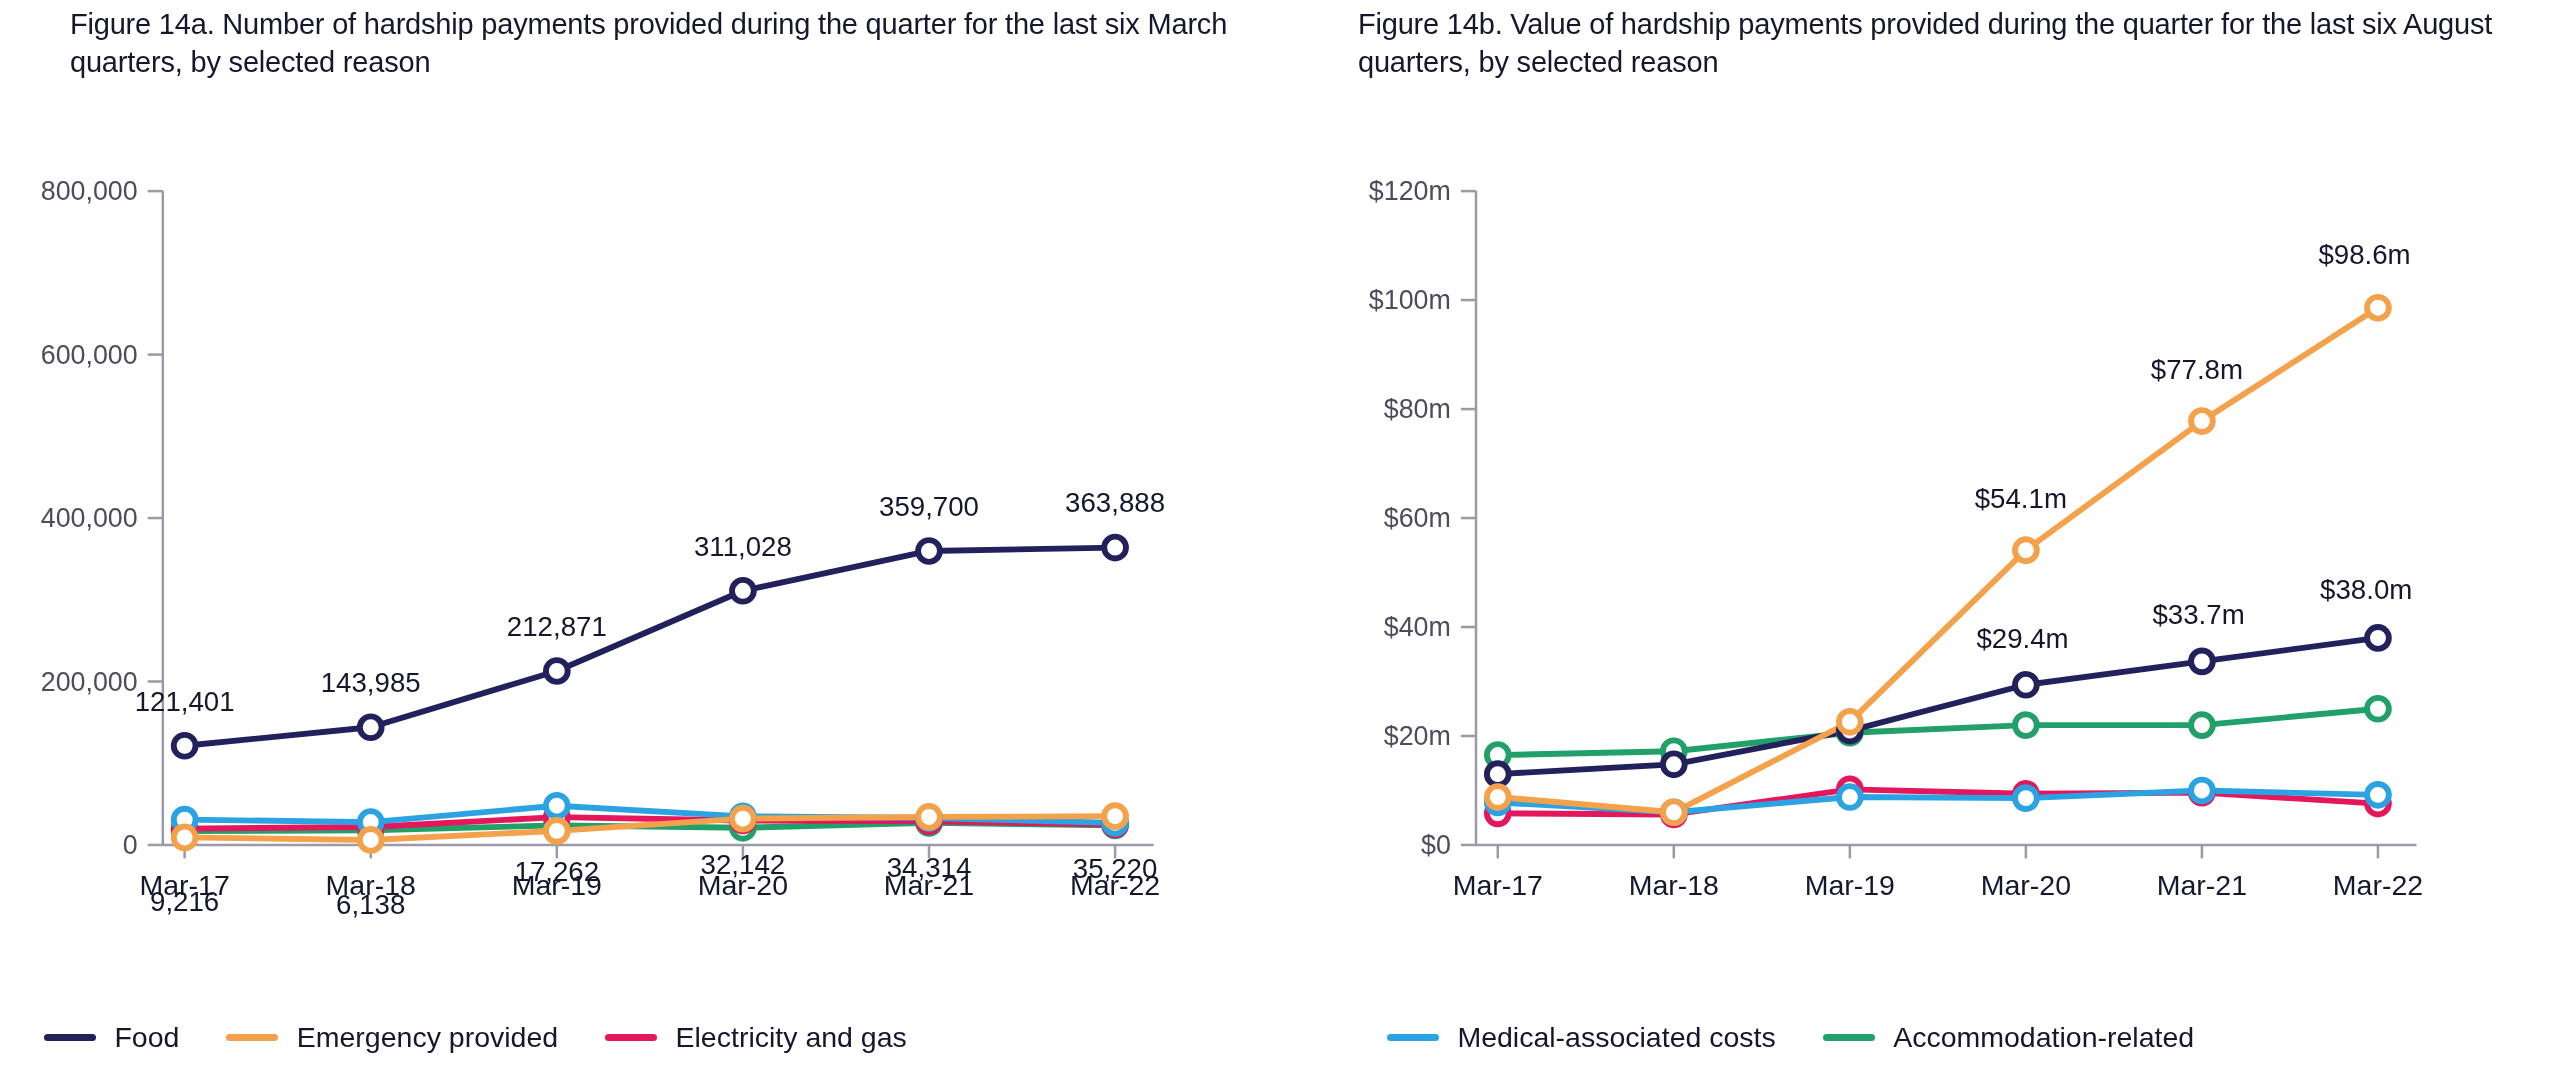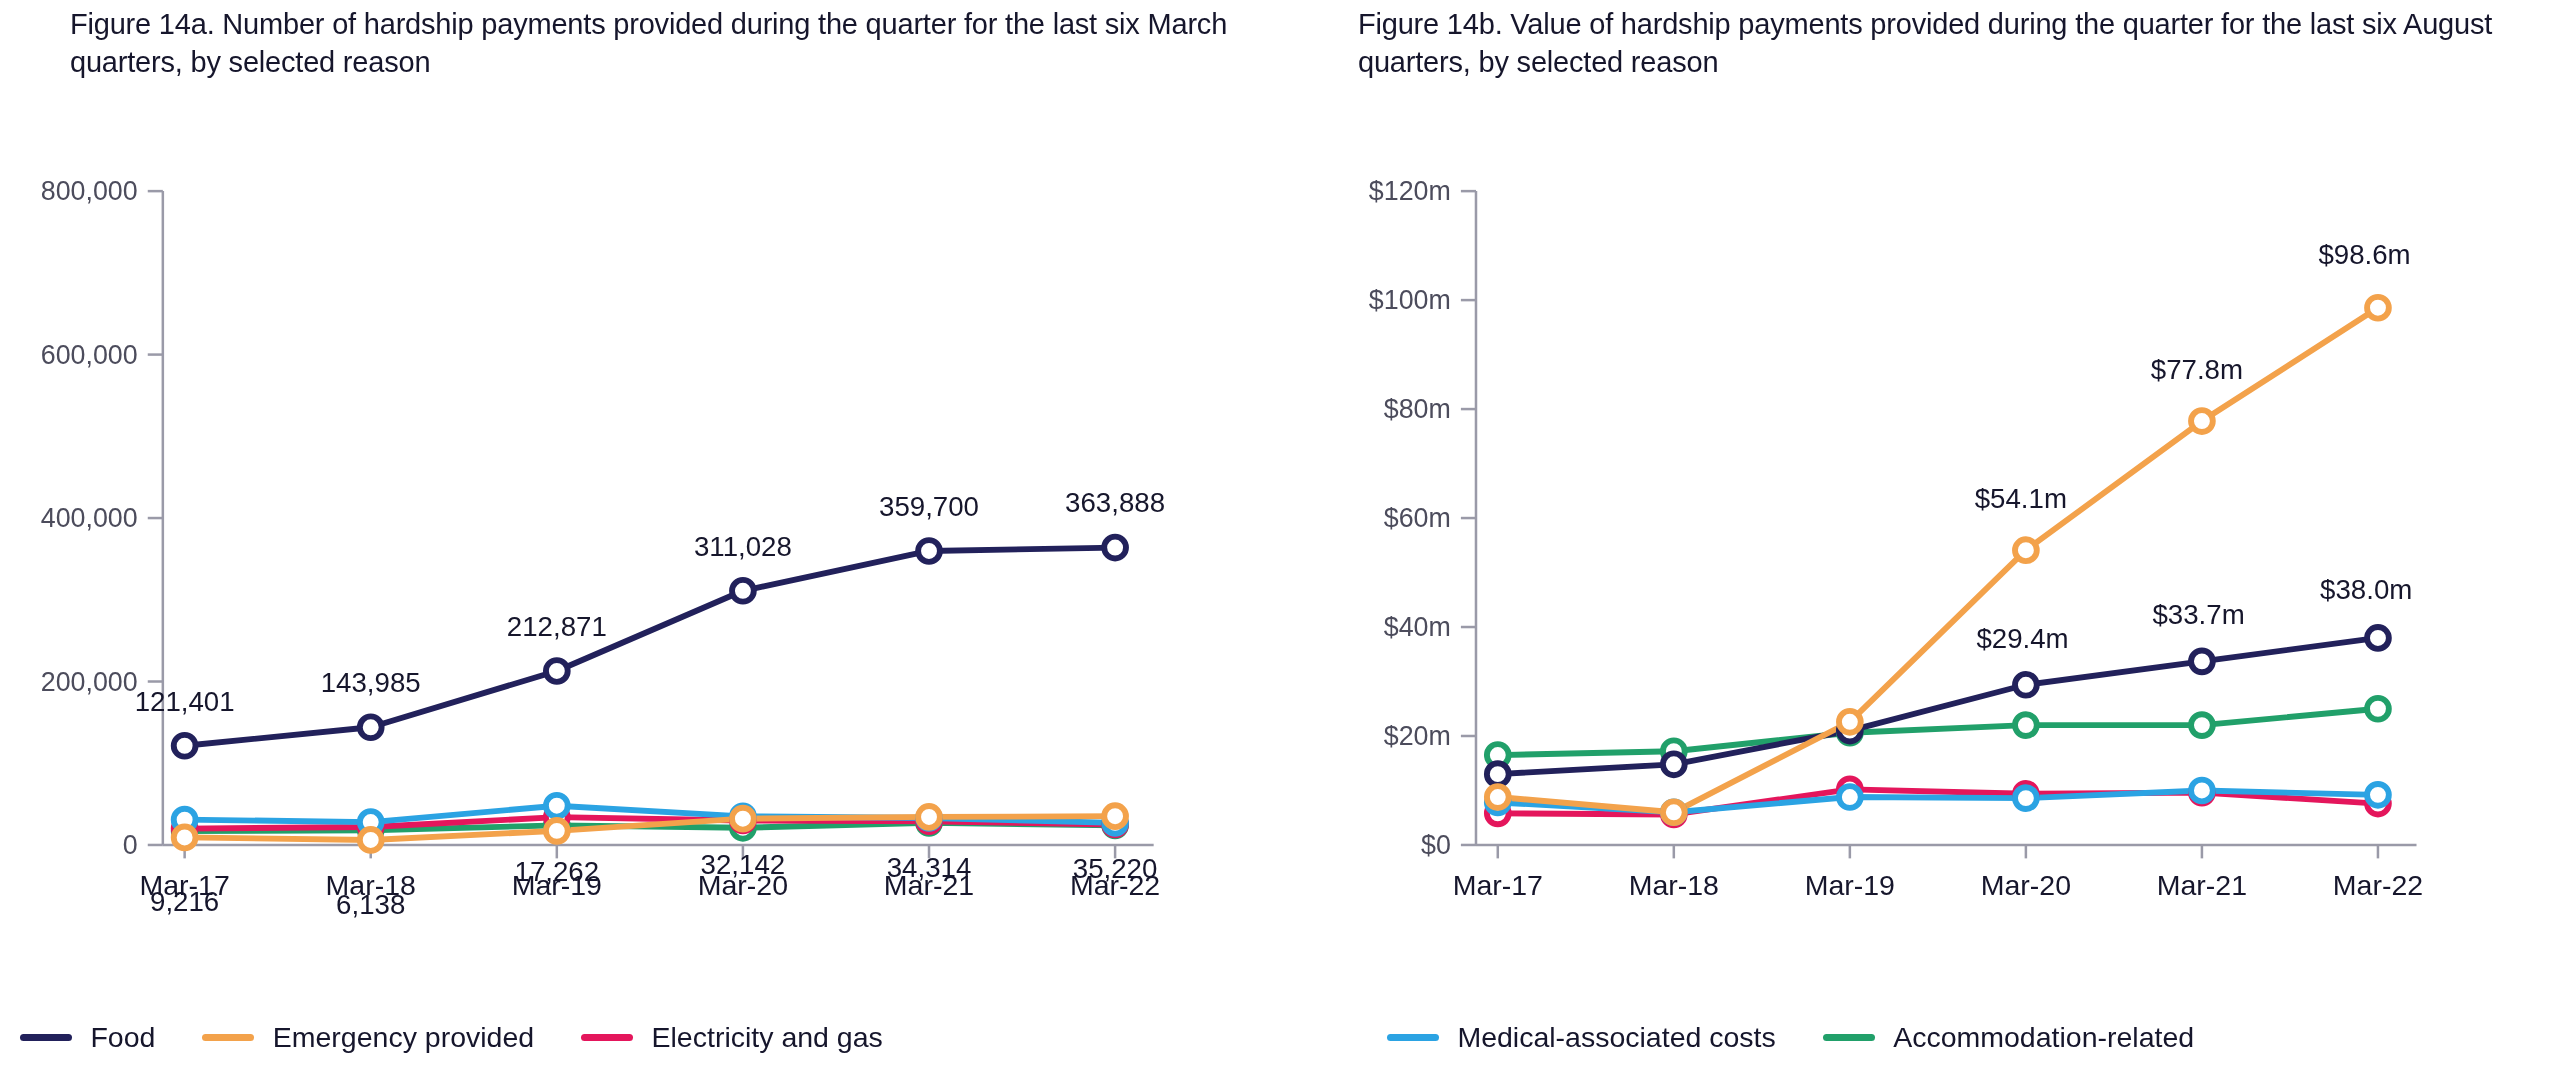--- a/index.html
+++ b/index.html
@@ -51,21 +51,21 @@
 
   .legend {
     position: absolute;
     left: 0;
     bottom: 32px;
     width: 1288px;
     display: flex;
     justify-content: flex-start;
     align-items: center;
     gap: 0;
-    padding-left: 20px;
+    padding-left: 44px;
     box-sizing: border-box;
   }
   .legend-item {
     display: flex;
     align-items: center;
     margin-right: 47px;
   }
   .legend-swatch {
     width: 52px;
     height: 7.5px;

